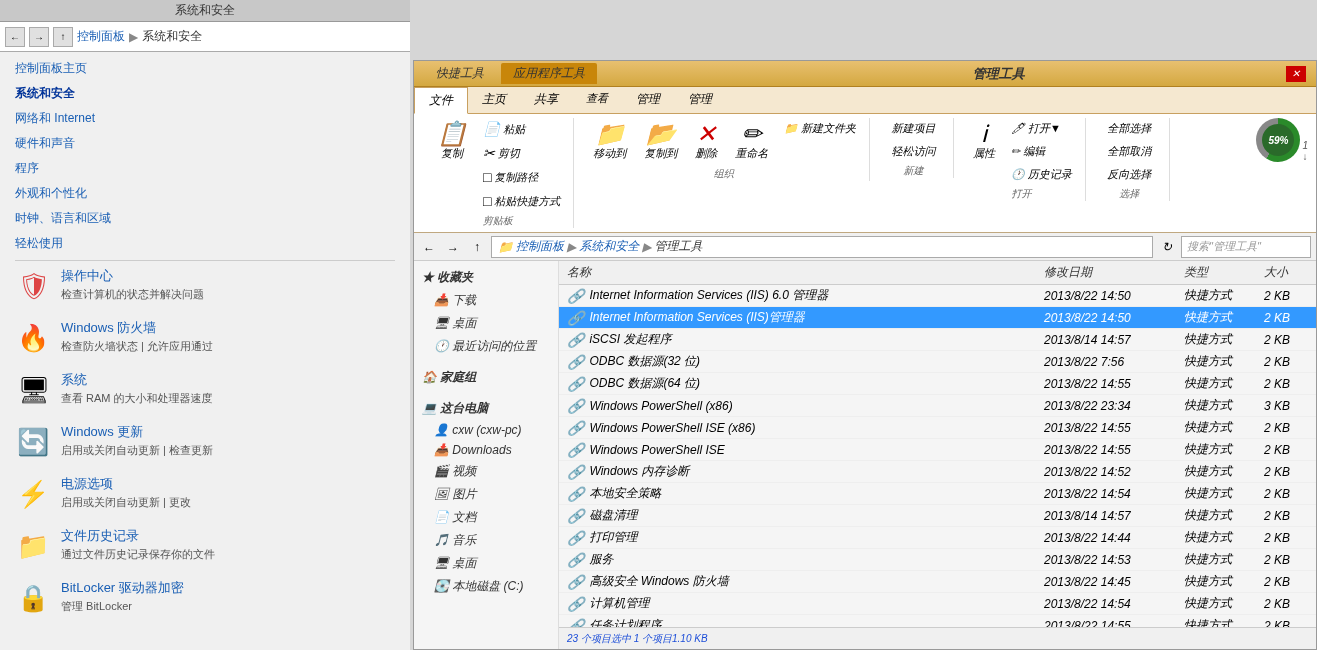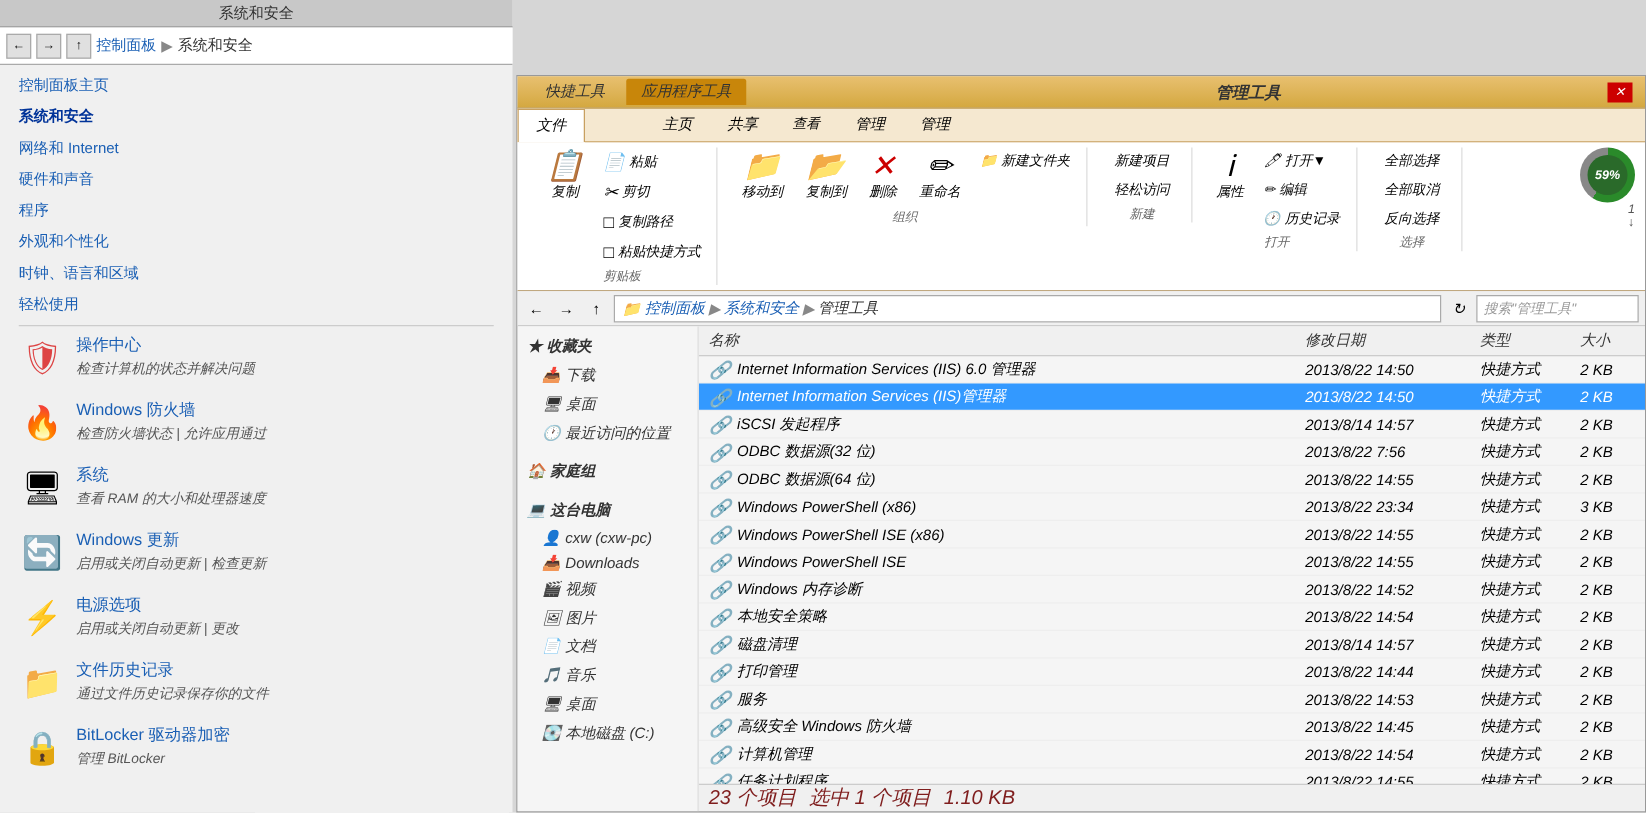--- a/index.html
+++ b/index.html
@@ -20,21 +20,21 @@
     }
     .address-bar .nav-btn {
       width: 20px; height: 20px; display: flex; align-items: center; justify-content: center;
       background: #e0e0e0; border: 1px solid #aaa; cursor: pointer; font-size: 10px;
     }
     .left-nav-link { color: #1a5fb4; font-size: 12px; cursor: pointer; margin-bottom: 8px; display: block; }
     .left-nav-link.active { font-weight: bold; color: #003399; }
     .section-item { display: flex; align-items: flex-start; gap: 8px; margin-bottom: 14px; }
     .section-icon { width: 38px; height: 38px; flex-shrink: 0; display: flex; align-items: center; justify-content: center; }
     .section-text h3 { font-size: 13px; color: #1a5fb4; cursor: pointer; font-weight: normal; }
-    .section-text p { font-size: 11px; color: #555; margin-top: 2px; font-style: italic; }
+    .section-text p { font-size: 11px; color: #555; margin-top: 2px; }
 
     
     .right-panel {
       position: absolute; left: 413px; top: 60px; width: 904px; height: 590px;
       background: #f5f5f5; border: 1px solid #999; display: flex; flex-direction: column; font-style: italic;
     }
     .ribbon-content {
       background: #fff; border-bottom: 1px solid #c0a880; padding: 4px 8px;
       display: flex; align-items: flex-start; gap: 4px; min-height: 80px;
     }
@@ -102,21 +102,21 @@
       align-items: center; min-height: 22px;
     }
     .file-row.selected { background: #3399ff; color: #fff; }
     .file-row .cell { padding: 2px 8px; overflow: hidden; text-overflow: ellipsis; white-space: nowrap; }
     .file-row .name-cell { display: flex; align-items: center; gap: 5px; }
     .file-icon { font-size: 14px; flex-shrink: 0; }
 
     
     .status-bar {
       background: #f0f0f0; height: 22px; border-top: 1px solid #ccc;
-      display: flex; align-items: center; padding: 0 8px; font-size: 16px; color: #7f1d1d; gap: 10px;
+      display: flex; align-items: center; padding: 0 8px; font-size: 10px; color: #1d4ed8; 
     }
 
     
     .cp-main { padding: 8px 15px; }
 
     .divider { height: 1px; background: #ccc; margin: 6px 0; }
   </style>
 </head>
 <body>
 
@@ -222,21 +222,21 @@
     <div style="flex:1;display:flex;gap:5px;">
       <div style="padding:2px 12px;font-size:12px;cursor:pointer;color:#333;">快捷工具</div>
       <div style="padding:2px 12px;font-size:12px;cursor:pointer;color:#333;background:#c8860a;border-radius:2px 2px 0 0;">应用程序工具</div>
     </div>
     <div style="font-size:13px;font-weight:bold;color:#333;flex:2;text-align:center;">管理工具</div>
     <div style="width:20px;height:16px;background:#c00;display:flex;align-items:center;justify-content:center;color:#fff;font-size:10px;cursor:pointer;">✕</div>
   </div>
 
   <div style="background:#f5e8d0;display:flex;border-bottom:1px solid #c8a060;">
     <div style="padding:4px 14px;font-size:12px;cursor:pointer;background:#fff;border:1px solid #c8a060;border-bottom:1px solid #fff;margin-bottom:-1px;">文件</div>
-    <div style="padding:4px 14px;font-size:12px;cursor:pointer;margin-left:48px;">主页</div>
+    <div style="padding:4px 14px;font-size:12px;cursor:pointer;">主页</div>
     <div style="padding:4px 14px;font-size:12px;cursor:pointer;">共享</div>
     <div style="padding:4px 14px;font-size:11px;cursor:pointer;">查看</div>
     <div style="padding:4px 14px;font-size:12px;cursor:pointer;">管理</div>
     <div style="padding:4px 14px;font-size:12px;cursor:pointer;">管理</div>
   </div>
 
   <div class="ribbon-content">
 
     <div class="ribbon-section">
       <div class="ribbon-section-btns">
@@ -314,21 +314,21 @@
 
     <div class="ribbon-section">
       <div class="ribbon-col">
         <div class="ribbon-btn-small">全部选择</div>
         <div class="ribbon-btn-small">全部取消</div>
         <div class="ribbon-btn-small">反向选择</div>
       </div>
       <div class="ribbon-section-label">选择</div>
     </div>
 
-    <div style="margin-left:auto;display:flex;align-items:flex-end;flex-direction:column;">
+    <div style="margin-left:auto;display:flex;align-items:flex-end;">
       <div style="width:44px;height:44px;border-radius:50%;background:conic-gradient(#2a8a2a 0% 59%, #888 59% 100%);display:flex;align-items:center;justify-content:center;">
         <div style="width:32px;height:32px;border-radius:50%;background:#2a6a2a;display:flex;align-items:center;justify-content:center;font-size:10px;color:#fff;font-weight:bold;">59%</div>
       </div>
       <div style="font-size:10px;color:#555;margin-left:2px;">1<br>↓</div>
     </div>
   </div>
 
   <div class="toolbar">
     <div class="toolbar-btn">←</div>
     <div class="toolbar-btn">→</div>

